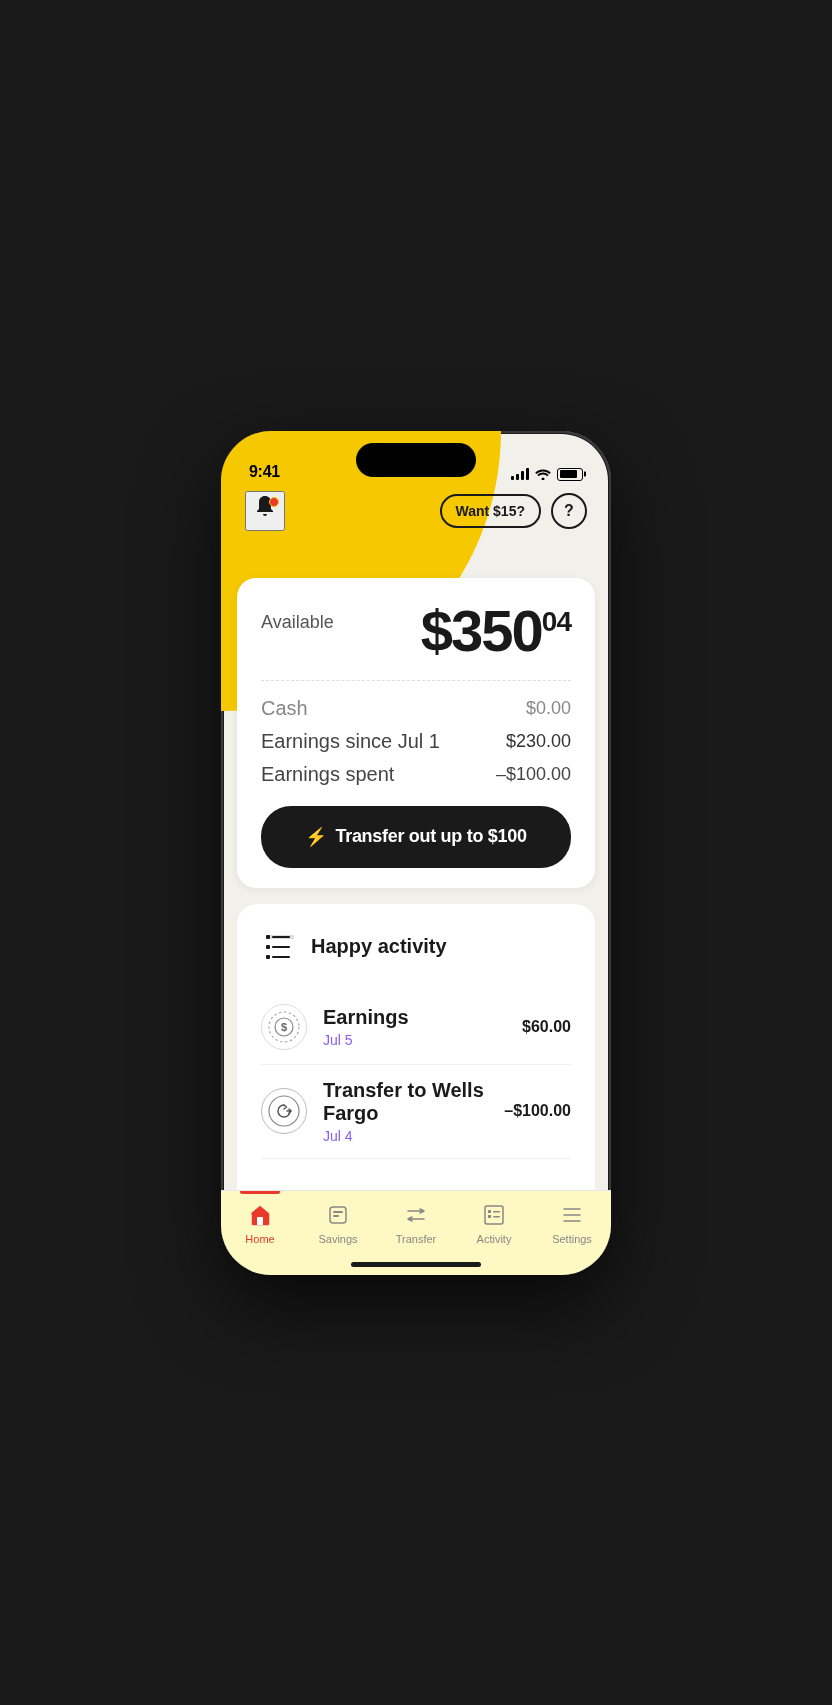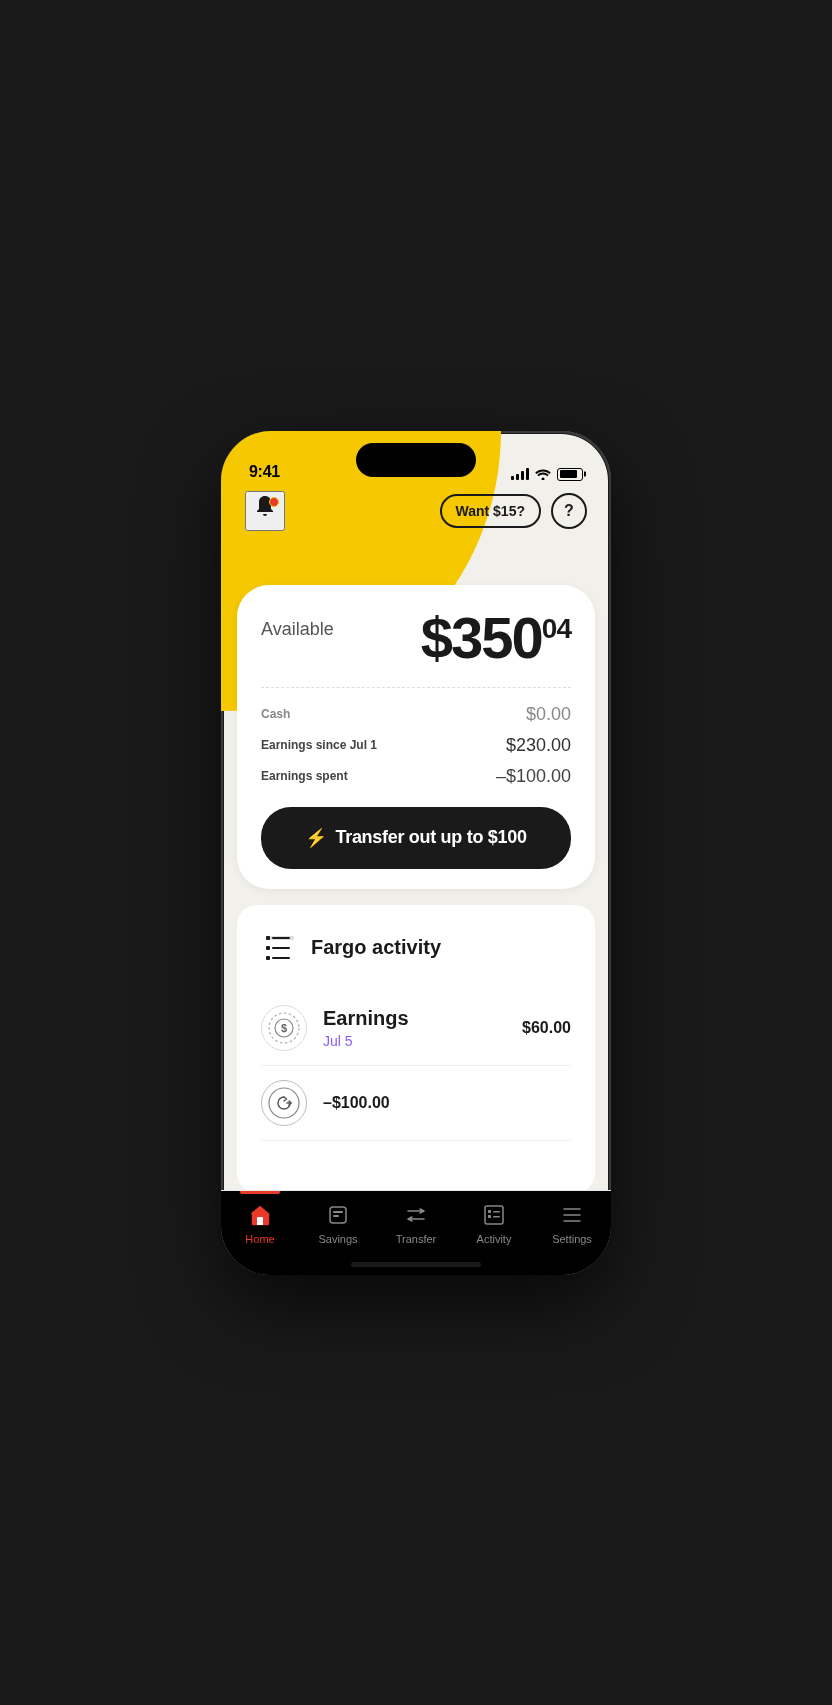--- a/index.html
+++ b/index.html
@@ -113,21 +113,21 @@
       height: 280px;
       background: #f5c800;
       border-radius: 0 0 100% 0;
       z-index: 0;
     }
 
     
     .header {
       position: relative;
       z-index: 5;
-      padding: 10px 24px 36px;
+      padding: 10px 24px 15px;
       display: flex;
       flex-direction: column;
     }
 
     .header-top {
       display: flex;
       justify-content: space-between;
       align-items: center;
       margin-bottom: 18px;
     }
@@ -193,22 +193,22 @@
       font-size: 28px;
       font-weight: 800;
       color: #1a1a1a;
       line-height: 1.2;
       margin-bottom: 4px;
     }
 
     
     .balance-card {
       background: #fff;
-      border-radius: 32px;
-      margin: 0 16px;
+      border-radius: 19px;
+      margin: 14px 16px;
       padding: 24px 24px 20px;
       position: relative;
       z-index: 5;
       box-shadow: 0 2px 10px rgba(0,0,0,0.06);
     }
 
     .available-row {
       display: flex;
       justify-content: space-between;
       align-items: flex-start;
@@ -251,23 +251,23 @@
       margin-bottom: 20px;
     }
 
     .detail-row {
       display: flex;
       justify-content: space-between;
       align-items: center;
     }
 
     .detail-label {
-      font-size: 12px;
+      font-size: 20px;
       color: #888;
-      font-weight: 700;
+      font-weight: 400;
     }
 
     .detail-label.dark {
       color: #444;
     }
 
     .detail-value {
       font-size: 18px;
       color: #888;
       font-weight: 400;
@@ -388,21 +388,21 @@
     .item-amount.negative {
       color: #1a1a1a;
     }
 
     
     .bottom-nav {
       position: absolute;
       bottom: 0;
       left: 0;
       right: 0;
-      background: #000000;
+      background: #fef9c3;
       padding: 10px 0 30px;
       display: flex;
       justify-content: space-around;
       align-items: center;
       border-top: 1px solid #e8e8e8;
       z-index: 10;
     }
 
     .nav-item {
       display: flex;
@@ -561,21 +561,21 @@
           <svg class="list-icon-svg" viewBox="0 0 36 36" fill="none">
             <rect x="4" y="6" width="28" height="4" rx="1" fill="#1a1a1a" opacity="0.15"></rect>
             <rect x="4" y="6" width="4" height="4" rx="1" fill="#1a1a1a"></rect>
             <rect x="10" y="7" width="18" height="2" rx="1" fill="#1a1a1a"></rect>
             <rect x="4" y="16" width="4" height="4" rx="1" fill="#1a1a1a"></rect>
             <rect x="10" y="17" width="18" height="2" rx="1" fill="#1a1a1a"></rect>
             <rect x="4" y="26" width="4" height="4" rx="1" fill="#1a1a1a"></rect>
             <rect x="10" y="27" width="18" height="2" rx="1" fill="#1a1a1a"></rect>
           </svg>
         </div>
-        <span class="activity-title">Fargo activity</span>
+        <span class="activity-title">Happy activity</span>
       </div>
 
       <div class="activity-item">
         <div class="item-icon">
           <svg width="36" height="36" viewBox="0 0 36 36" fill="none">
 
             <circle cx="18" cy="18" r="15" stroke="#aaa" stroke-width="1.2" stroke-dasharray="2.5 2.5" fill="none"></circle>
 
             <circle cx="18" cy="18" r="9" stroke="#888" stroke-width="1.2" fill="none"></circle>
             <text x="18" y="22" text-anchor="middle" font-size="11" fill="#666" font-weight="600">$</text>
@@ -592,20 +592,24 @@
         <div class="item-icon transfer">
           <svg width="36" height="36" viewBox="0 0 36 36" fill="none">
             <circle cx="18" cy="18" r="15" stroke="#888" stroke-width="1.2" fill="none"></circle>
 
             <path d="M24 18a6 6 0 1 1-6-6" stroke="#555" stroke-width="1.5" fill="none" stroke-linecap="round"></path>
             <path d="M18 12l2.5 2L18 16" stroke="#555" stroke-width="1.5" fill="none" stroke-linecap="round" stroke-linejoin="round"></path>
 
             <path d="M21 18h4" stroke="#555" stroke-width="1.5" stroke-linecap="round"></path>
             <path d="M23 16l2 2-2 2" stroke="#555" stroke-width="1.5" fill="none" stroke-linecap="round" stroke-linejoin="round"></path>
           </svg>
+        </div>
+        <div class="item-info">
+          <div class="item-name">Transfer to Wells Fargo</div>
+          <div class="item-date">Jul 4</div>
         </div>
         <span class="item-amount negative">–$100.00</span>
       </div>
 
       <div class="activity-item">
         
         
         
       </div>
 

